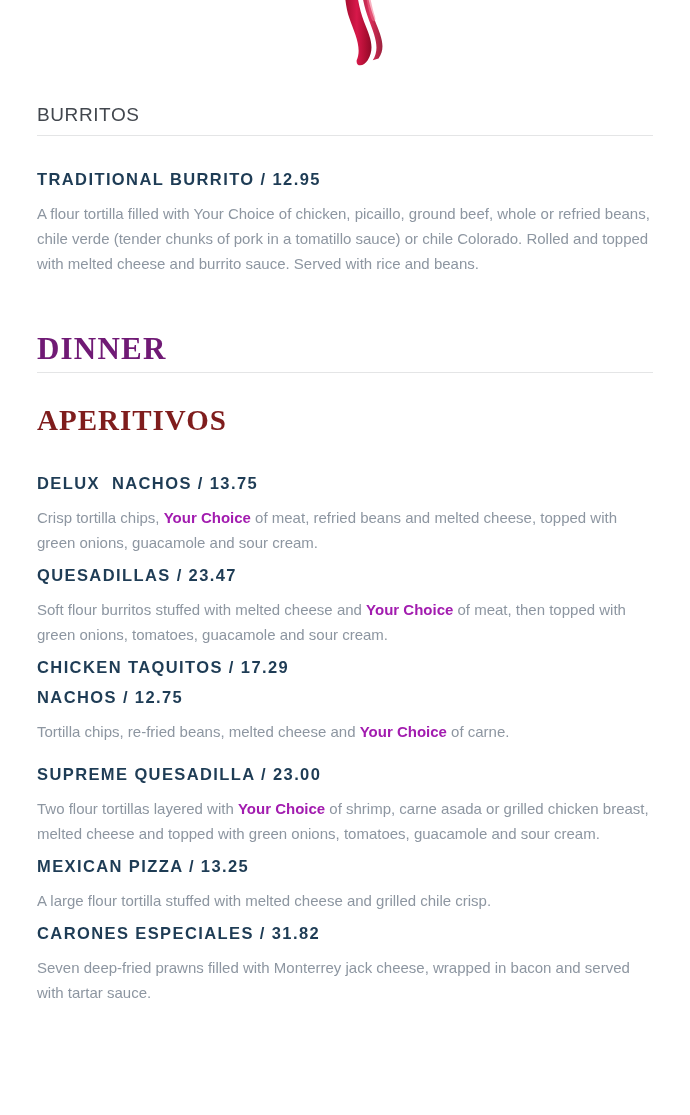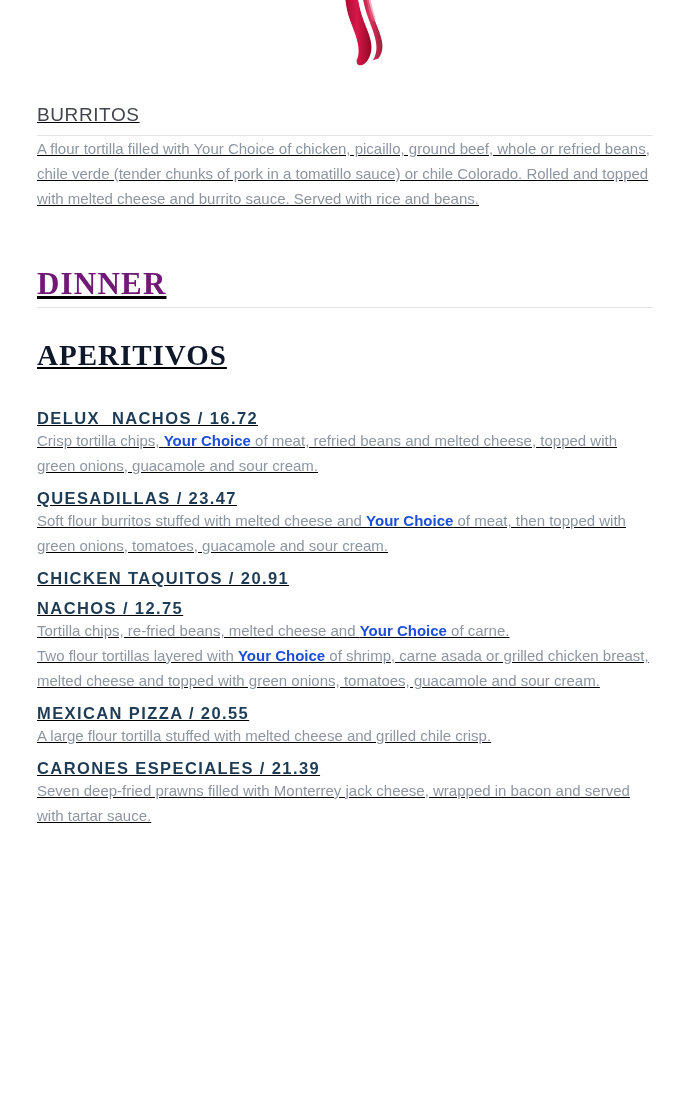--- a/index.html
+++ b/index.html
@@ -3,21 +3,21 @@
 <meta charset="utf-8">
 <style>
   * { box-sizing: border-box; }
   html, body {
     margin: 0; padding: 0;
     width: 690px; height: 1115px;
     overflow: hidden;
     background: #ffffff;
     font-family: "Liberation Sans", sans-serif;
   }
-  .page { width: 690px; height: 1115px; overflow: hidden; text-decoration: underline; }
+  .page { width: 690px; height: 1115px; overflow: hidden; }
   .content { padding: 0 37px; }
 
   
   .pepper-wrap {
     position: relative;
     height: 72px;
     overflow: hidden;
   }
   .pepper-wrap svg {
     position: absolute;
@@ -50,43 +50,43 @@
     color: #1e3c55;
     line-height: 19px;
     margin: 11px 0 0 0;
     white-space: pre-wrap;
   }
   .divider + .item-title { margin-top: 34px; }
   .item-desc {
     font-size: 15px;
     line-height: 25px;
     color: #8d96a1;
-    margin: 0 0 0 0;
+    margin: 12px 0 0 0;
   }
   .item-desc .red {
-    color: #1d4ed8;
+    color: #a21caf;
     font-weight: 700;
   }
 
   .meal-heading {
     font-family: "Liberation Serif", serif;
     font-size: 31px;
     font-weight: 700;
     letter-spacing: 1.2px;
     color: #701a75;
     line-height: 36px;
     margin: 55px 0 5px 0;
     white-space: pre-wrap;
   }
   .subsection-heading {
     font-family: "Liberation Serif", serif;
     font-size: 29px;
     font-weight: 700;
     letter-spacing: 1px;
-    color: #0f172a;
+    color: #7f1d1d;
     line-height: 34px;
     margin: 30px 0 0 0;
     white-space: pre-wrap;
   }
   .subsection-heading + .item-title { margin-top: 37px; }
   .gap-before { margin-top: 21px; }
 </style>
 </head>
 <body>
 
@@ -118,30 +118,32 @@
                C54,158 48,144 42,126
                C30,92 30,48 36,10 Z" fill="url(#pg)" opacity="0.9" transform="translate(22,0) scale(1.2,1.1)"></path>
 
       <path d="M44,20 C40,55 44,95 52,122 C54,128 50,130 48,124 C40,98 37,55 41,20 Z" fill="#f2728e" opacity="0.55" transform="translate(20,0) scale(1.15,1.1)"></path>
     </svg>
   </div>
 
   <div class="content">
       <div class="category-heading">BURRITOS</div>
       <hr class="divider">
+      <h3 class="item-title">TRADITIONAL BURRITO / 12.95</h3>
       <p class="item-desc"><span>A flour tortilla filled with Your Choice of chicken, picaillo, ground beef, whole or refried beans, chile verde (tender chunks of pork in a tomatillo sauce) or chile Colorado. Rolled and topped with melted cheese and burrito sauce. Served with rice and beans.</span></p>
       <div class="meal-heading">DINNER</div>
       <hr class="divider">
       <div class="subsection-heading">APERITIVOS</div>
-      <h3 class="item-title">DELUX  NACHOS / 16.72</h3>
+      <h3 class="item-title">DELUX  NACHOS / 13.75</h3>
       <p class="item-desc"><span>Crisp tortilla chips, </span><span class="red">Your Choice</span><span> of meat, refried beans and melted cheese, topped with green onions, guacamole and sour cream.</span></p>
       <h3 class="item-title">QUESADILLAS / 23.47</h3>
       <p class="item-desc"><span>Soft flour burritos stuffed with melted cheese and </span><span class="red">Your Choice</span><span> of meat, then topped with green onions, tomatoes, guacamole and sour cream.</span></p>
-      <h3 class="item-title">CHICKEN TAQUITOS / 20.91</h3>
+      <h3 class="item-title">CHICKEN TAQUITOS / 17.29</h3>
       <h3 class="item-title">NACHOS / 12.75</h3>
       <p class="item-desc"><span>Tortilla chips, re-fried beans, melted cheese and </span><span class="red">Your Choice</span><span> of carne.</span></p>
+      <h3 class="item-title gap-before">SUPREME QUESADILLA / 23.00</h3>
       <p class="item-desc"><span>Two flour tortillas layered with </span><span class="red">Your Choice</span><span> of shrimp, carne asada or grilled chicken breast, melted cheese and topped with green onions, tomatoes, guacamole and sour cream.</span></p>
-      <h3 class="item-title">MEXICAN PIZZA / 20.55</h3>
+      <h3 class="item-title">MEXICAN PIZZA / 13.25</h3>
       <p class="item-desc"><span>A large flour tortilla stuffed with melted cheese and grilled chile crisp.</span></p>
-      <h3 class="item-title">CARONES ESPECIALES / 21.39</h3>
+      <h3 class="item-title">CARONES ESPECIALES / 31.82</h3>
       <p class="item-desc"><span>Seven deep-fried prawns filled with Monterrey jack cheese, wrapped in bacon and served with tartar sauce.</span></p>
     </div>
 </div>
 
 </body></html>

